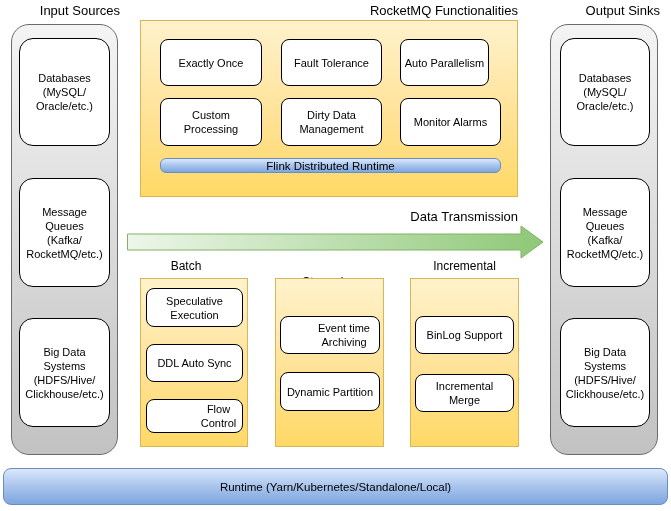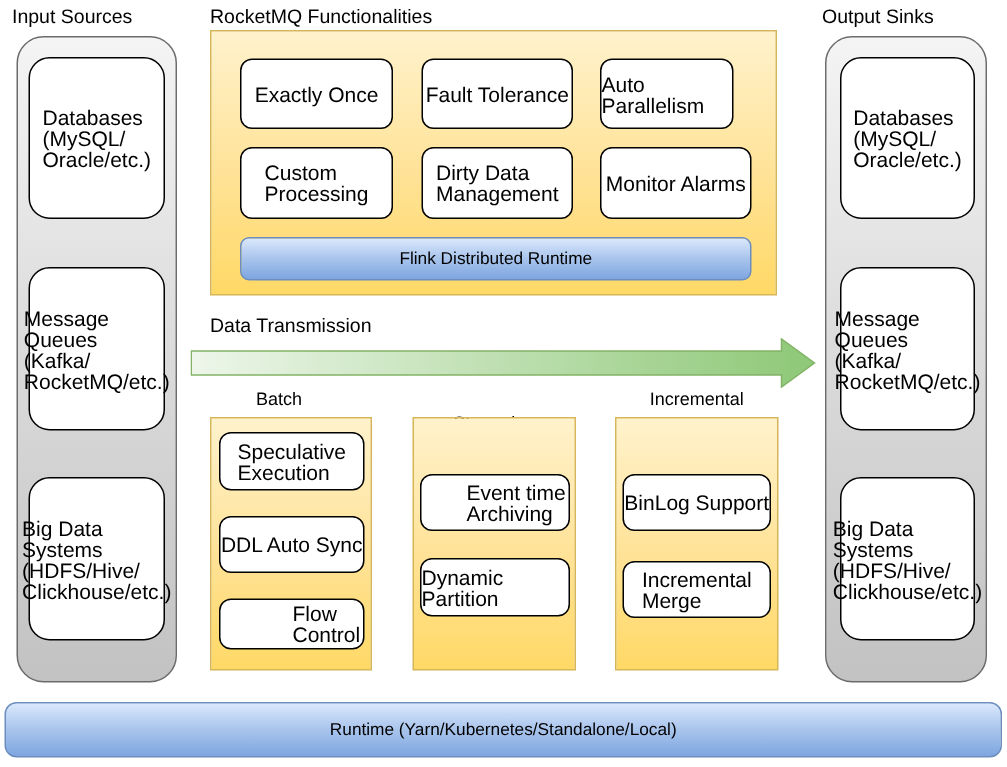--- a/index.html
+++ b/index.html
@@ -1,34 +1,34 @@
 <!DOCTYPE html>
 <html><head>
 <meta charset="utf-8">
 <style>
   html,body { margin:0; padding:0; background:#ffffff; }
   .stage {
     position:relative; width:671px; height:511px; background:#ffffff;
     font-family:"Liberation Sans", sans-serif; color:#000; overflow:hidden;
   }
   .abs { position:absolute; box-sizing:border-box; }
-  .title { font-size:13px; text-align:left; line-height:15px; }
+  .title { font-size:13px; text-align:right; line-height:15px; }
   .subtitle { font-size:12px; text-align:center; line-height:14px; }
   .gray-panel {
     background:linear-gradient(180deg,#F4F4F4 0%,#DDDDDD 45%,#C2C2C2 100%);
     border:1px solid #6B6B6B; border-radius:18px;
   }
   .yellow-panel {
     background:linear-gradient(180deg,#FFF2CC 0%,#FFE296 55%,#FFD966 100%);
     border:1px solid #D6B656;
   }
   .node {
     background:#ffffff; border:1px solid #000000;
     display:flex; align-items:center; justify-content:center;
-    white-space:pre-line; font-size:14px; line-height:14px;
+    text-align:center; white-space:pre-line; font-size:11px; line-height:14px;
   }
   .r14 { border-radius:14px; }
   .r8 { border-radius:8px; }
   .blue-bar {
     background:linear-gradient(180deg,#DAE8FC 0%,#A8C4EC 50%,#7EA6E0 100%);
     border:1px solid #6C8EBF;
     display:flex; align-items:center; justify-content:center;
     text-align:center; font-size:11.5px;
   }
 </style>
@@ -56,21 +56,21 @@
 
   <div class="abs yellow-panel" style="left:140px; top:20px; width:378px; height:177px;"></div>
   <div class="abs node r8" style="left:160px; top:39px; width:102px; height:47px;">Exactly Once</div>
   <div class="abs node r8" style="left:281px; top:39px; width:101px; height:47px;">Fault Tolerance</div>
   <div class="abs node r8" style="left:400px; top:39px; width:89px; height:47px;">Auto Parallelism</div>
   <div class="abs node r8" style="left:160px; top:98px; width:102px; height:48px;">Custom
 Processing</div>
   <div class="abs node r8" style="left:281px; top:98px; width:101px; height:48px;">Dirty Data
 Management</div>
   <div class="abs node r8" style="left:400px; top:98px; width:101px; height:48px;">Monitor Alarms</div>
-  <div class="abs blue-bar" style="left:160px; top:158px; width:341px; height:29px; border-radius:6px;">Flink Distributed Runtime</div>
+  <div class="abs blue-bar" style="left:160px; top:158px; width:341px; height:15px; border-radius:6px;">Flink Distributed Runtime</div>
 
   <div class="abs title" style="left:140px; top:209px; width:378px;">Data Transmission</div>
   <svg class="abs" style="left:127px; top:225px;" width="417" height="34" viewBox="0 0 417 34">
     <defs>
       <linearGradient id="arrowGrad" x1="0" y1="0" x2="1" y2="0">
         <stop offset="0" stop-color="#EDF6EA"></stop>
         <stop offset="1" stop-color="#8EC877"></stop>
       </linearGradient>
     </defs>
     <polygon points="0.5,9 394,9 394,1 416,17 394,33 394,25 0.5,25" fill="url(#arrowGrad)" stroke="#82B366" stroke-width="1"></polygon>

